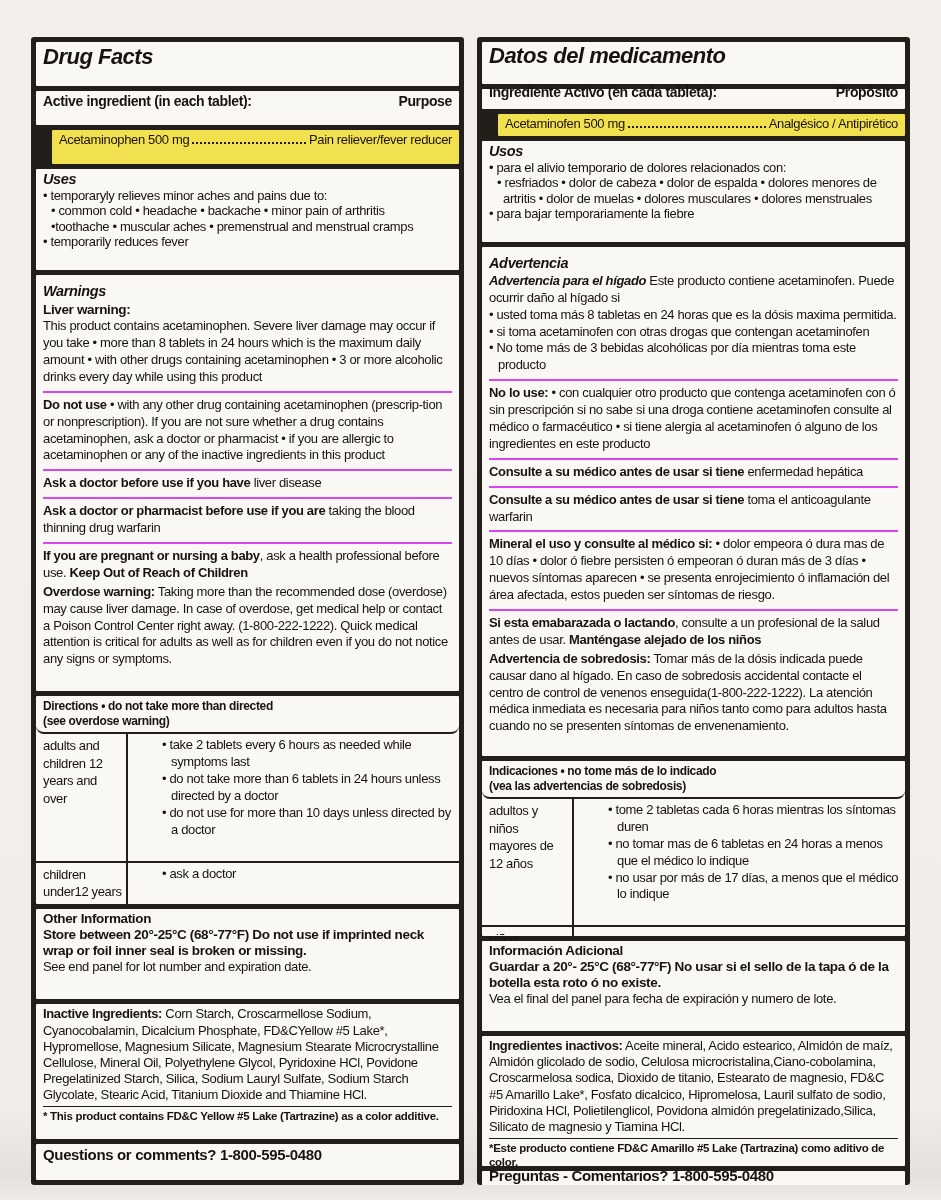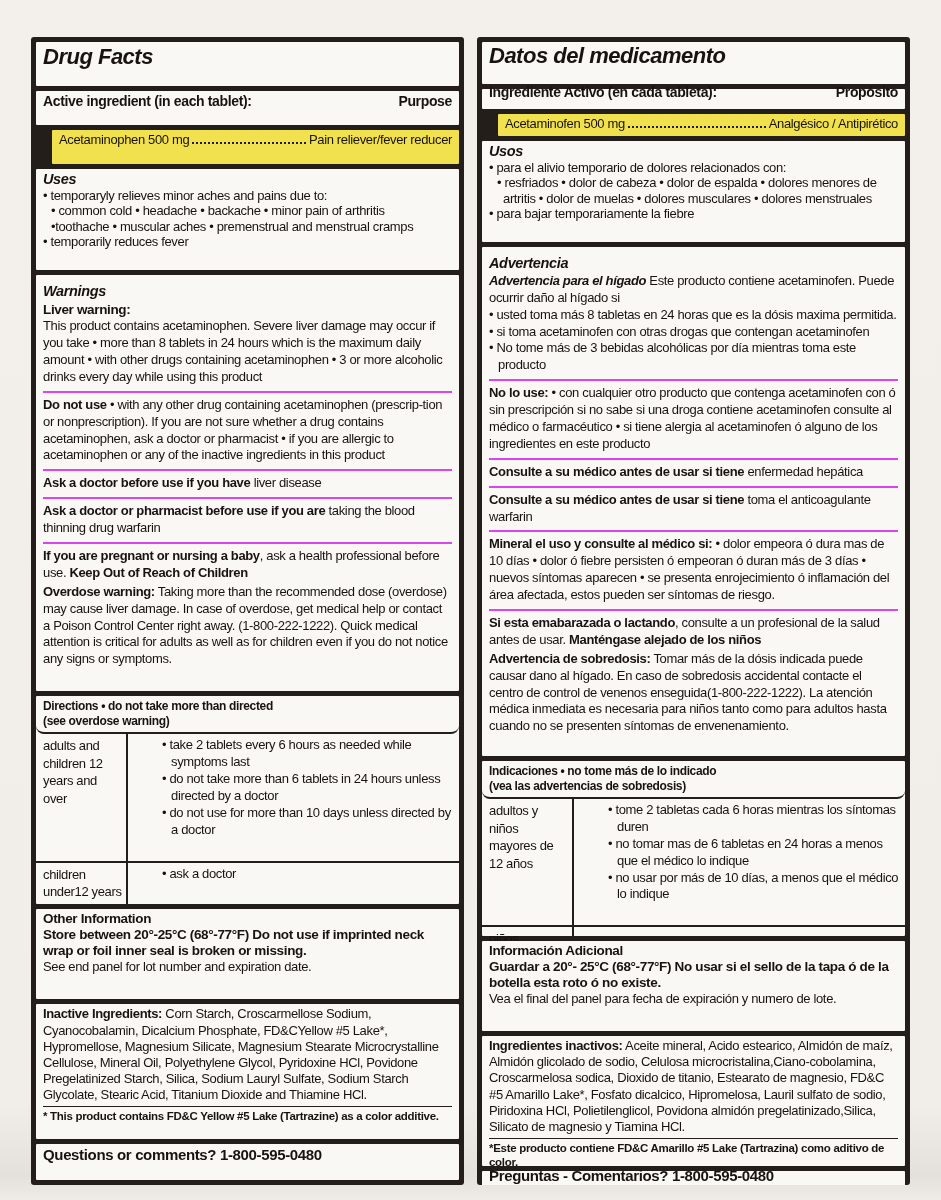--- a/index.html
+++ b/index.html
@@ -199,21 +199,21 @@
       <div class="sec sec-directions">
         <div class="dir-head">
           <div>Indicaciones  • no tome más de lo indicado</div>
           <div>(vea las advertencias de sobredosis)</div>
         </div>
         <div class="dir-row">
           <div class="dir-label">adultos y niños mayores de 12 años</div>
           <div class="dir-content">
             <div class="hang">• tome 2 tabletas cada 6 horas mientras los síntomas duren</div>
             <div class="hang">• no tomar mas de 6 tabletas en 24 horas a menos que el médico lo indique</div>
-            <div class="hang">• no usar por más de 10 días, a menos que el médico lo indique</div>
+            <div class="hang">• no usar por más de 17 días, a menos que el médico lo indique</div>
           </div>
         </div>
         <div class="dir-row">
           <div class="dir-label">niños menores de12 años</div>
           <div class="dir-content" style="display:flex;align-items:center;">
             <div class="hang">• consulte al doctor</div>
           </div>
         </div>
       </div>
 

